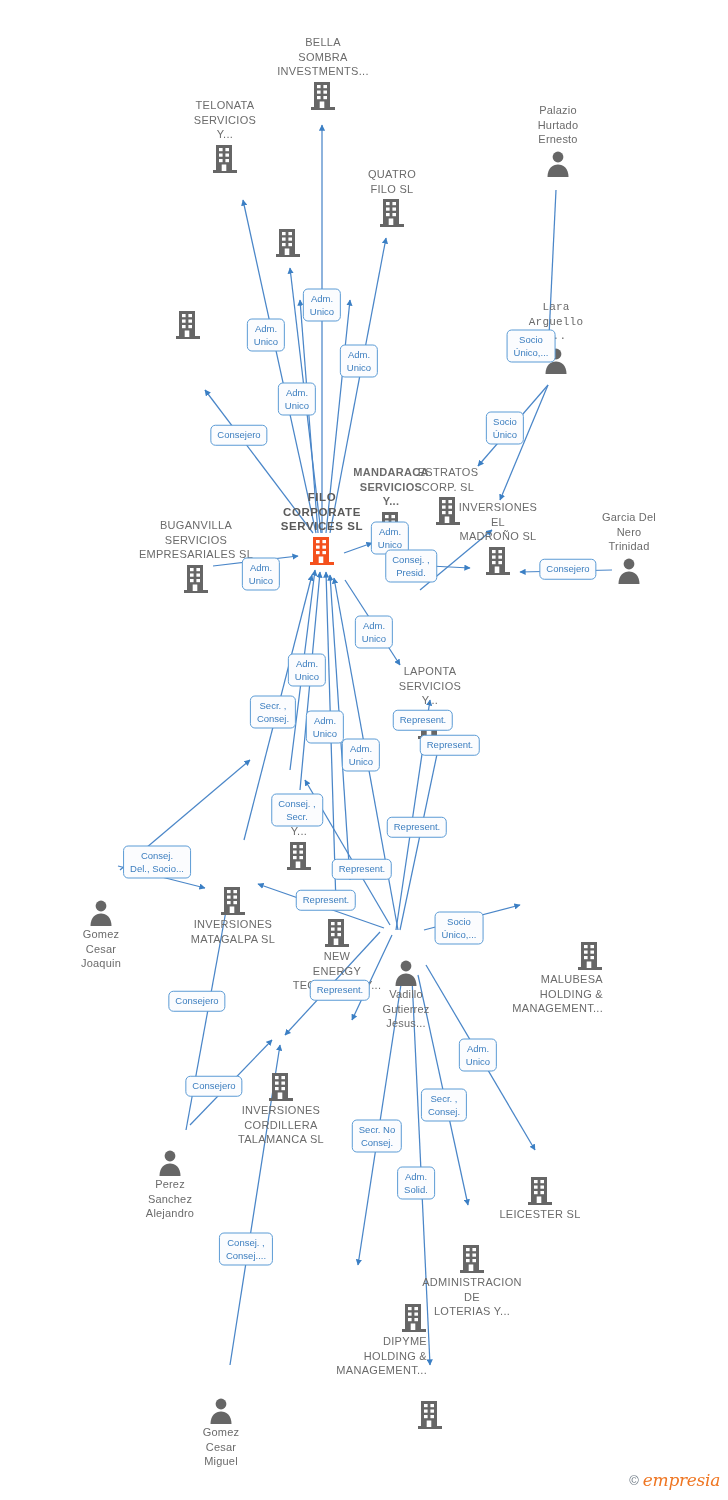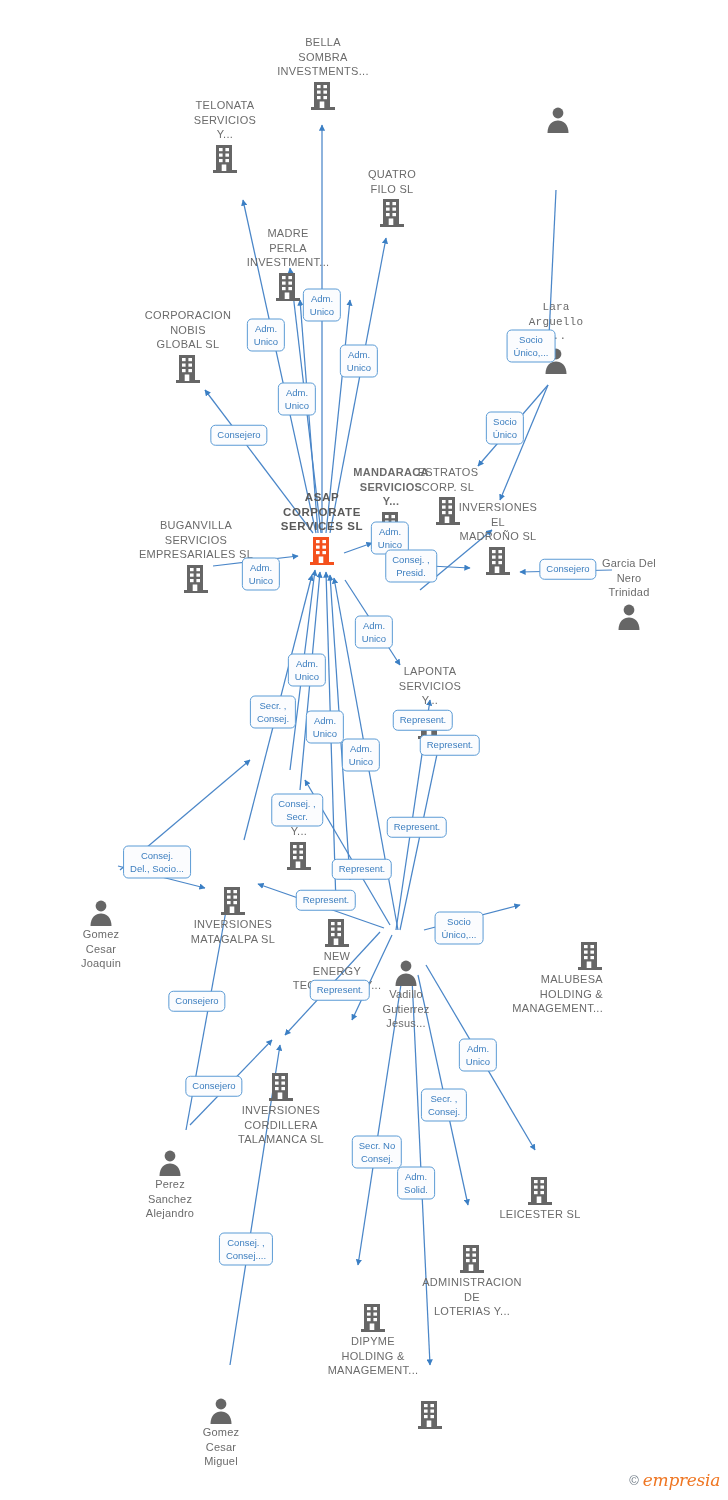--- a/index.html
+++ b/index.html
@@ -181,20 +181,23 @@
     <rect x="13.4" y="4" width="3.6" height="3.2"></rect>
     <rect x="7" y="9.5" width="3.6" height="3.2"></rect>
     <rect x="13.4" y="9.5" width="3.6" height="3.2"></rect>
     <rect x="7" y="15" width="3.6" height="3.2"></rect>
     <rect x="13.4" y="15" width="3.6" height="3.2"></rect>
     <rect x="9.7" y="20.5" width="4.6" height="6.5"></rect>
   </g>
 </svg></span>
       </div>
       <div class="node person label-top" style="left: 558px; top: 103px;">
+        <div class="label">Palazio
+Hurtado
+Ernesto</div>
         <span class="glyph">
 <svg width="28" height="28" viewBox="0 0 28 28" xmlns="http://www.w3.org/2000/svg">
   <circle cx="14" cy="8" r="5.4" fill="#666666"></circle>
   <path d="M 3.5 28 C 3.5 19.5 8.5 15.5 14 15.5 C 19.5 15.5 24.5 19.5 24.5 28 Z" fill="#666666"></path>
 </svg></span>
       </div>
       <div class="node company label-top" style="left: 392px; top: 167px;">
         <div class="label">QUATRO
 FILO SL</div>
         <span class="glyph">
@@ -206,23 +209,20 @@
     <rect x="13.4" y="4" width="3.6" height="3.2"></rect>
     <rect x="7" y="9.5" width="3.6" height="3.2"></rect>
     <rect x="13.4" y="9.5" width="3.6" height="3.2"></rect>
     <rect x="7" y="15" width="3.6" height="3.2"></rect>
     <rect x="13.4" y="15" width="3.6" height="3.2"></rect>
     <rect x="9.7" y="20.5" width="4.6" height="6.5"></rect>
   </g>
 </svg></span>
       </div>
       <div class="node company label-top" style="left: 288px; top: 226px;">
-        <div class="label">MADRE
-PERLA
-INVESTMENT...</div>
         <span class="glyph">
 <svg width="26" height="30" viewBox="0 0 26 30" xmlns="http://www.w3.org/2000/svg">
   <rect x="4" y="1" width="16" height="26" fill="#666666"></rect>
   <rect x="1" y="26" width="24" height="3" fill="#666666"></rect>
   <g fill="#ffffff">
     <rect x="7" y="4" width="3.6" height="3.2"></rect>
     <rect x="13.4" y="4" width="3.6" height="3.2"></rect>
     <rect x="7" y="9.5" width="3.6" height="3.2"></rect>
     <rect x="13.4" y="9.5" width="3.6" height="3.2"></rect>
     <rect x="7" y="15" width="3.6" height="3.2"></rect>
@@ -235,23 +235,20 @@
         <div class="label">Lara
 Arguello
 ...</div>
         <span class="glyph">
 <svg width="28" height="28" viewBox="0 0 28 28" xmlns="http://www.w3.org/2000/svg">
   <circle cx="14" cy="8" r="5.4" fill="#666666"></circle>
   <path d="M 3.5 28 C 3.5 19.5 8.5 15.5 14 15.5 C 19.5 15.5 24.5 19.5 24.5 28 Z" fill="#666666"></path>
 </svg></span>
       </div>
       <div class="node company label-top" style="left: 188px; top: 308px;">
-        <div class="label">CORPORACION
-NOBIS
-GLOBAL SL</div>
         <span class="glyph">
 <svg width="26" height="30" viewBox="0 0 26 30" xmlns="http://www.w3.org/2000/svg">
   <rect x="4" y="1" width="16" height="26" fill="#666666"></rect>
   <rect x="1" y="26" width="24" height="3" fill="#666666"></rect>
   <g fill="#ffffff">
     <rect x="7" y="4" width="3.6" height="3.2"></rect>
     <rect x="13.4" y="4" width="3.6" height="3.2"></rect>
     <rect x="7" y="9.5" width="3.6" height="3.2"></rect>
     <rect x="13.4" y="9.5" width="3.6" height="3.2"></rect>
     <rect x="7" y="15" width="3.6" height="3.2"></rect>
@@ -291,21 +288,21 @@
     <rect x="13.4" y="4" width="3.6" height="3.2"></rect>
     <rect x="7" y="9.5" width="3.6" height="3.2"></rect>
     <rect x="13.4" y="9.5" width="3.6" height="3.2"></rect>
     <rect x="7" y="15" width="3.6" height="3.2"></rect>
     <rect x="13.4" y="15" width="3.6" height="3.2"></rect>
     <rect x="9.7" y="20.5" width="4.6" height="6.5"></rect>
   </g>
 </svg></span>
       </div>
       <div class="node company focus label-top" style="left: 322px; top: 490px;">
-        <div class="label">ASAP
+        <div class="label">FILO
 CORPORATE
 SERVICES SL</div>
         <span class="glyph">
 <svg width="26" height="30" viewBox="0 0 26 30" xmlns="http://www.w3.org/2000/svg">
   <rect x="4" y="1" width="16" height="26" fill="#f4511e"></rect>
   <rect x="1" y="26" width="24" height="3" fill="#f4511e"></rect>
   <g fill="#ffffff">
     <rect x="7" y="4" width="3.6" height="3.2"></rect>
     <rect x="13.4" y="4" width="3.6" height="3.2"></rect>
     <rect x="7" y="9.5" width="3.6" height="3.2"></rect>
@@ -347,21 +344,21 @@
     <rect x="7" y="4" width="3.6" height="3.2"></rect>
     <rect x="13.4" y="4" width="3.6" height="3.2"></rect>
     <rect x="7" y="9.5" width="3.6" height="3.2"></rect>
     <rect x="13.4" y="9.5" width="3.6" height="3.2"></rect>
     <rect x="7" y="15" width="3.6" height="3.2"></rect>
     <rect x="13.4" y="15" width="3.6" height="3.2"></rect>
     <rect x="9.7" y="20.5" width="4.6" height="6.5"></rect>
   </g>
 </svg></span>
       </div>
-      <div class="node person label-top" style="left: 629px; top: 510px; margin-top: 46px;">
+      <div class="node person label-top" style="left: 629px; top: 510px;">
         <div class="label">Garcia Del
 Nero
 Trinidad</div>
         <span class="glyph">
 <svg width="28" height="28" viewBox="0 0 28 28" xmlns="http://www.w3.org/2000/svg">
   <circle cx="14" cy="8" r="5.4" fill="#666666"></circle>
   <path d="M 3.5 28 C 3.5 19.5 8.5 15.5 14 15.5 C 19.5 15.5 24.5 19.5 24.5 28 Z" fill="#666666"></path>
 </svg></span>
       </div>
       <div class="node company label-top" style="left: 430px; top: 664px;">
@@ -536,21 +533,21 @@
     <rect x="13.4" y="9.5" width="3.6" height="3.2"></rect>
     <rect x="7" y="15" width="3.6" height="3.2"></rect>
     <rect x="13.4" y="15" width="3.6" height="3.2"></rect>
     <rect x="9.7" y="20.5" width="4.6" height="6.5"></rect>
   </g>
 </svg></span>
         <div class="label">ADMINISTRACION
 DE
 LOTERIAS Y...</div>
       </div>
-      <div class="node company label-bottom" style="left: 373px; top: 1303px;">
+      <div class="node company label-bottom" style="left: 357px; top: 1303px; text-align: right;">
         <span class="glyph">
 <svg width="26" height="30" viewBox="0 0 26 30" xmlns="http://www.w3.org/2000/svg">
   <rect x="4" y="1" width="16" height="26" fill="#666666"></rect>
   <rect x="1" y="26" width="24" height="3" fill="#666666"></rect>
   <g fill="#ffffff">
     <rect x="7" y="4" width="3.6" height="3.2"></rect>
     <rect x="13.4" y="4" width="3.6" height="3.2"></rect>
     <rect x="7" y="9.5" width="3.6" height="3.2"></rect>
     <rect x="13.4" y="9.5" width="3.6" height="3.2"></rect>
     <rect x="7" y="15" width="3.6" height="3.2"></rect>
@@ -631,21 +628,21 @@
       <div class="tag" style="left: 326px; top: 900px;">Represent.</div>
       <div class="tag" style="left: 459px; top: 928px;">Socio
 Único,...</div>
       <div class="tag" style="left: 197px; top: 1001px;">Consejero</div>
       <div class="tag" style="left: 340px; top: 990px;">Represent.</div>
       <div class="tag" style="left: 478px; top: 1055px;">Adm.
 Unico</div>
       <div class="tag" style="left: 214px; top: 1086px;">Consejero</div>
       <div class="tag" style="left: 444px; top: 1105px;">Secr. ,
 Consej.</div>
-      <div class="tag" style="left: 377px; top: 1136px; margin-top: 16px;">Secr. No
+      <div class="tag" style="left: 377px; top: 1136px;">Secr. No
 Consej.</div>
       <div class="tag" style="left: 416px; top: 1183px;">Adm.
 Solid.</div>
       <div class="tag" style="left: 246px; top: 1249px;">Consej. ,
 Consej....</div>
     </div>
 
   <div id="watermark">
     <span class="c">©</span>
     <span class="brand">empresia</span>

